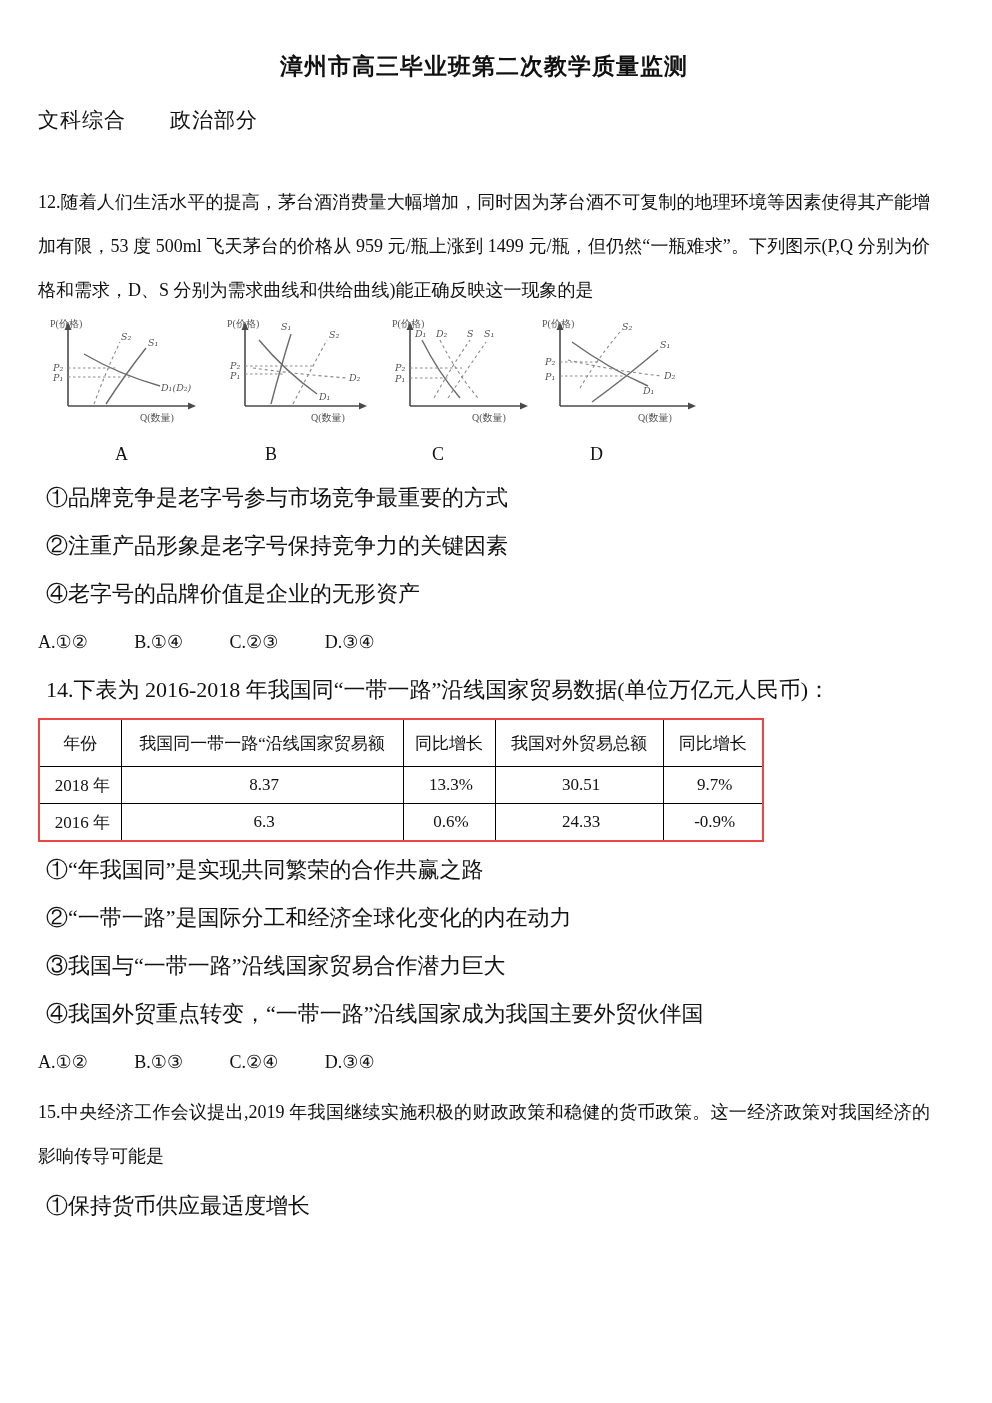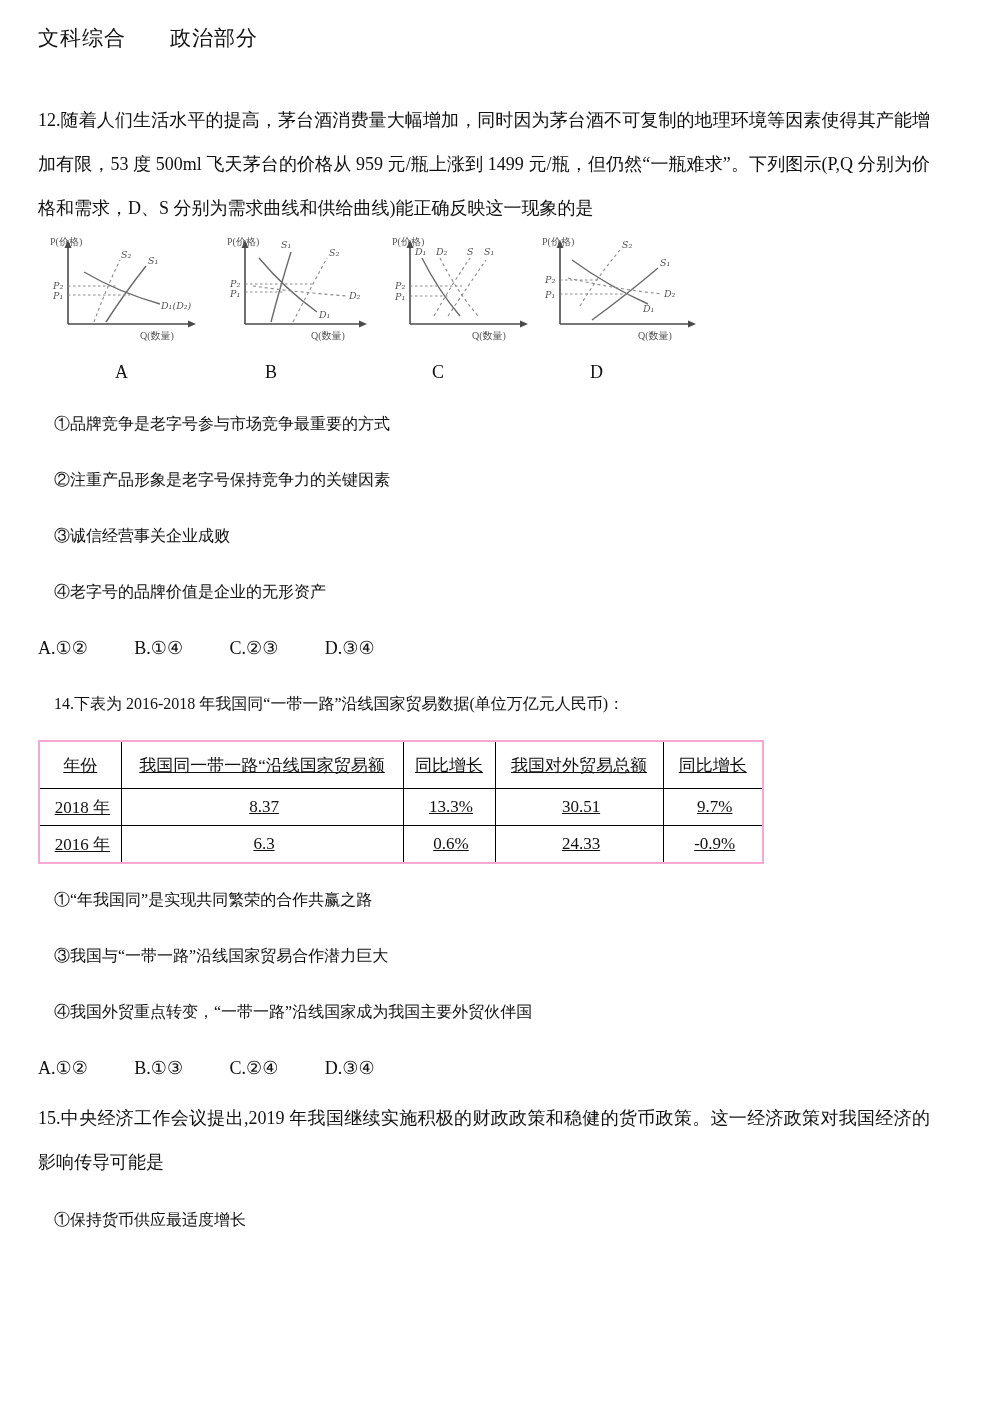--- a/index.html
+++ b/index.html
@@ -14,54 +14,55 @@
     text-align:center;font-size:23px;font-weight:bold;
     margin:52px 0 0 0;line-height:30px;letter-spacing:1px;
   }
   .subtitle{
     font-size:21px;font-weight:normal;
     margin:24px 0 0 0;line-height:28px;letter-spacing:1px;
   }
   .para{font-size:18px;line-height:44px;text-align:justify;margin:0;}
   .q12para{margin-top:46px;}
   .q13para{margin-top:12px;}
-  .opt{font-size:16px;line-height:40px;margin:16px;}
+  .opt{font-size:22px;line-height:40px;margin:8px;}
   .ansline{font-size:18px;line-height:40px;margin:0;}
   .ansline span{display:inline-block;margin-right:42px;}
   .graphs{position:relative;height:114px;margin-top:4px;}
   .graphs svg{position:absolute;top:0;}
   .g-a{left:10px;} .g-b{left:187px;} .g-c{left:352px;} .g-d{left:502px;}
   .curve{fill:none;stroke:#6a6a6a;stroke-width:1.4;}
   .curve.dash{stroke-dasharray:3,3;stroke-width:1.1;stroke:#8a8a8a;}
   .axis{stroke:#4a4a4a;stroke-width:1.6;fill:none;}
   .pline{stroke:#8a8a8a;stroke-width:1;stroke-dasharray:2.5,2.5;fill:none;}
   .glabel{font-family:"DejaVu Serif",serif;font-style:italic;font-size:9.5px;fill:#555;}
   .axlabel{font-family:"Liberation Serif","DejaVu Serif",serif;font-size:10px;fill:#555;}
   .arrow{fill:#4a4a4a;}
   .letters{position:relative;height:26px;margin-top:14px;font-size:18px;}
   .letters span{position:absolute;top:0;}
   .ltr-a{left:77px;} .ltr-b{left:227px;} .ltr-c{left:394px;} .ltr-d{left:552px;}
   table.trade{
     border-collapse:collapse;margin-top:8px;
-    font-size:17px;border:2px solid #f9a8d4;text-decoration:underline;
+    font-size:17px;border:2px solid #ef4444;
   }
   table.trade th,table.trade td{
     border:1px solid #000;text-align:center;font-weight:normal;
     padding:0 6px;
   }
   table.trade th{height:46px;}
   table.trade td{height:36px;padding-left:10px;}
   .q14q{margin-top:12px;}
   .q15para{margin-top:8px;}
 </style>
 </head>
 <body>
 
 <div class="sheet">
 
+  <h1 class="title">漳州市高三毕业班第二次教学质量监测</h1>
   <h2 class="subtitle">文科综合　　政治部分</h2>
 
   <p class="para q12para">12.随着人们生活水平的提高，茅台酒消费量大幅增加，同时因为茅台酒不可复制的地理环境等因素使得其产能增加有限，53 度 500ml 飞天茅台的价格从 959 元/瓶上涨到 1499 元/瓶，但仍然“一瓶难求”。下列图示(P,Q 分别为价格和需求，D、S 分别为需求曲线和供给曲线)能正确反映这一现象的是</p>
 
   <div class="graphs">
 
     <svg class="g-a" width="165" height="112" viewBox="0 0 165 112">
       <path class="axis" d="M20,90 L20,12"></path>
         <path class="arrow" d="M20,6 L16.5,14 L23.5,14 Z"></path>
       <path class="axis" d="M20,90 L142,90"></path>
@@ -147,21 +148,20 @@
   <div class="letters">
     <span class="ltr-a">A</span>
     <span class="ltr-b">B</span>
     <span class="ltr-c">C</span>
     <span class="ltr-d">D</span>
   </div>
 
 
   <p class="opt">①品牌竞争是老字号参与市场竞争最重要的方式</p>
   <p class="opt">②注重产品形象是老字号保持竞争力的关键因素</p>
-  <p class="opt">③诚信经营事关企业成败</p>
   <p class="opt">④老字号的品牌价值是企业的无形资产</p>
 
   <p class="ansline">
     <span>A.①②</span>
     <span>B.①④</span>
     <span>C.②③</span>
     <span>D.③④</span>
   </p>
 
   <p class="opt">14.下表为 2016-2018 年我国同“一带一路”沿线国家贸易数据(单位万亿元人民币)：</p>
@@ -194,20 +194,21 @@
       <td>6.3</td>
       <td>0.6%</td>
       <td>24.33</td>
       <td>-0.9%</td>
     </tr>
   </tbody>
     </table>
 
 
   <p class="opt">①“年我国同”是实现共同繁荣的合作共赢之路</p>
+  <p class="opt">②“一带一路”是国际分工和经济全球化变化的内在动力</p>
   <p class="opt">③我国与“一带一路”沿线国家贸易合作潜力巨大</p>
   <p class="opt">④我国外贸重点转变，“一带一路”沿线国家成为我国主要外贸伙伴国</p>
 
   <p class="ansline">
     <span>A.①②</span>
     <span>B.①③</span>
     <span>C.②④</span>
     <span>D.③④</span>
   </p>
 

